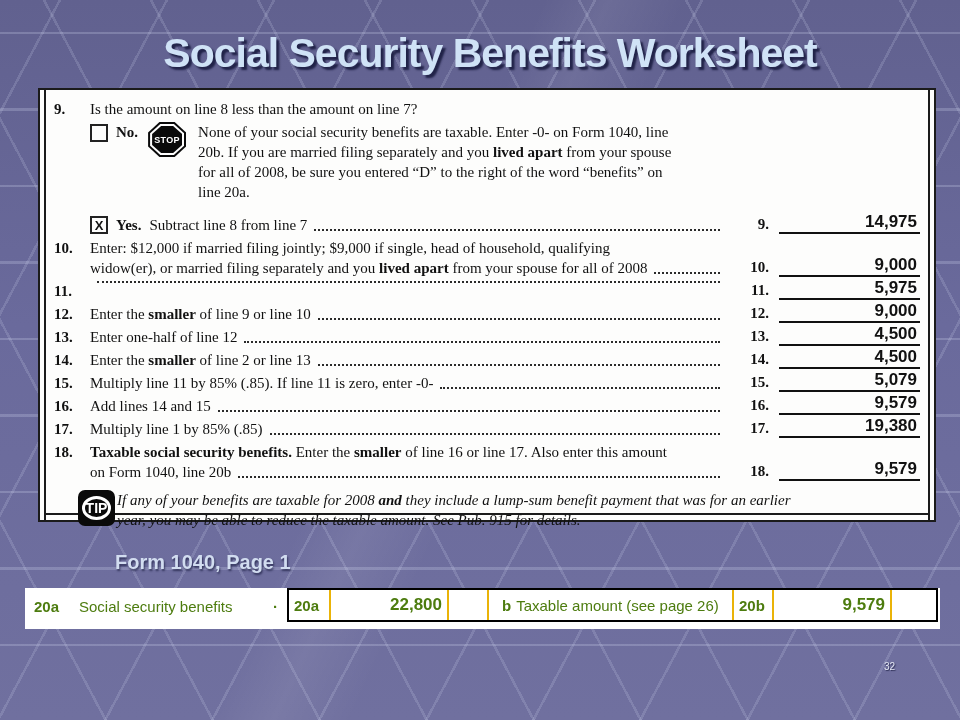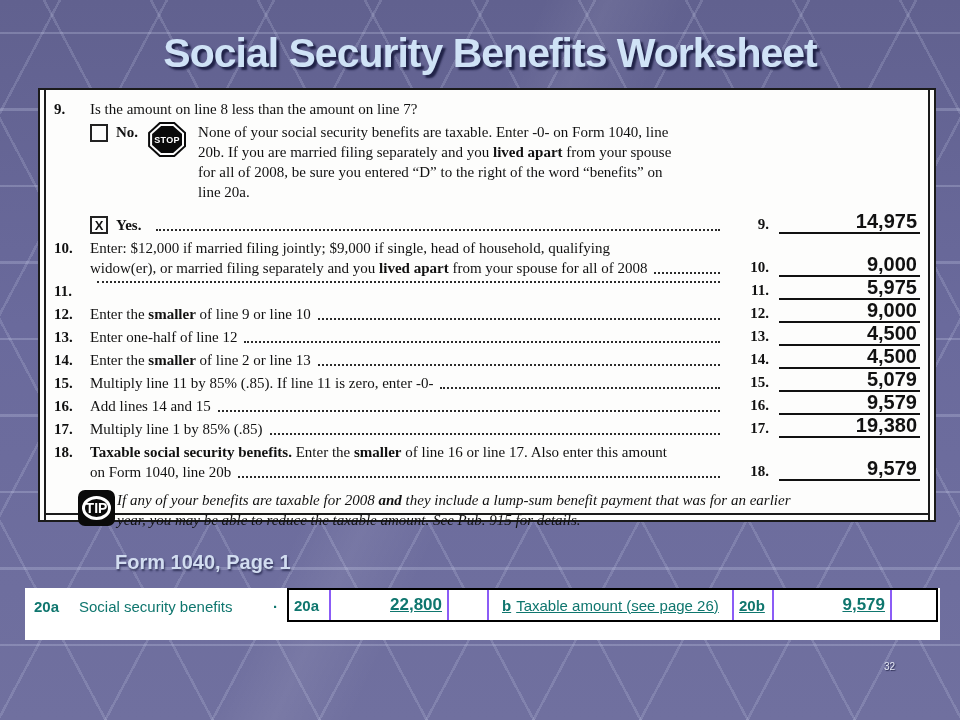--- a/index.html
+++ b/index.html
@@ -26,21 +26,21 @@
   .wcontent{position:absolute;left:14px;right:14px;top:6px;bottom:10px;font-size:15px;line-height:20px;}
   .wrow{position:relative;display:flex;align-items:stretch;margin-top:3px;}
   .wnum{width:36px;flex:0 0 36px;font-weight:bold;}
   .wmain{flex:1;display:flex;flex-direction:column;min-width:0;}
   .wline{white-space:nowrap;}
   .wline.last{display:flex;padding-right:196px;}
   .leader{flex:1;border-bottom:2px dotted #2a2a2a;margin:0 4px 4px 7px;min-width:10px;}
   .wright{position:absolute;right:0;bottom:1px;display:flex;align-items:flex-end;}
   .wrnum{font-weight:bold;margin-right:10px;}
   .wamt{display:inline-block;width:138px;text-align:right;font-family:"Liberation Sans",sans-serif;
-    font-weight:bold;font-size:20px;line-height:19px;border-bottom:2px solid #111;padding:0 3px 1px 0;}
+    font-weight:bold;font-size:17px;line-height:19px;border-bottom:2px solid #111;padding:0 3px 1px 0;}
   .bseg{font-weight:bold;}
   
   .noblock{display:flex;align-items:flex-start;margin:3px 0 10px 0;}
   .chk{flex:0 0 auto;width:14px;height:14px;border:2px solid #222;margin-top:2px;
     display:inline-flex;align-items:center;justify-content:center;
     font-family:"Liberation Sans",sans-serif;font-weight:bold;font-size:13px;line-height:13px;}
   .blabel{font-weight:bold;margin:0 8px;}
   .stopwrap{flex:0 0 auto;position:relative;width:38px;height:35px;margin:0 12px 0 2px;}
   .oct{position:absolute;clip-path:polygon(30% 0,70% 0,100% 30%,100% 70%,70% 100%,30% 100%,0 70%,0 30%);}
   .o1{inset:0;background:#0a0a0a;}
@@ -54,29 +54,29 @@
   
   .tiprow{display:flex;align-items:flex-start;margin:8px 0 0 24px;}
   .tipicon{flex:0 0 auto;position:relative;width:37px;height:36px;background:#0a0a0a;border-radius:7px;margin-right:2px;}
   .tipring{position:absolute;left:4px;top:6px;right:4px;bottom:6px;border:3px solid #fff;border-radius:50%;}
   .tiptxt{position:absolute;inset:0;display:flex;align-items:center;justify-content:center;
     color:#fff;font-family:"Liberation Sans",sans-serif;font-weight:bold;font-size:14px;}
   .tipbody{flex:1;font-style:italic;font-size:15px;line-height:20px;white-space:nowrap;}
   
   .f1040cap{position:absolute;left:115px;top:551px;font-family:"Liberation Sans",sans-serif;
     font-weight:bold;font-size:20px;color:#d2ddf0;text-shadow:1px 2px 2px rgba(25,28,64,.7);}
-  .strip{position:absolute;left:25px;top:588px;width:915px;height:52px;background:#fff;
-    font-family:"Liberation Sans",sans-serif;font-size:15px;color:#0f766e;}
+  .strip{position:absolute;left:25px;top:588px;width:915px;height:41px;background:#fff;
+    font-family:"Liberation Sans",sans-serif;font-size:15px;color:#4d7c0f;}
   .s20a{position:absolute;left:9px;top:10px;font-weight:bold;}
   .slabel{position:absolute;left:54px;top:10px;}
   .sdot{position:absolute;left:248px;top:6px;font-weight:bold;}
   .formbox{position:absolute;left:262px;top:0;width:651px;height:34px;border:2px solid #000;
     box-sizing:border-box;display:flex;align-items:stretch;}
   .fc{display:flex;align-items:center;box-sizing:border-box;}
-  .fc.vb{border-left:2px solid #8b5cf6;text-decoration:underline;}
+  .fc.vb{border-left:2px solid #eab308;}
   .fc-lab{flex:0 0 40px;font-weight:bold;padding-left:5px;}
   .fc-val{flex:0 0 118px;justify-content:flex-end;font-weight:bold;font-size:17px;padding-right:5px;}
   .fc-sm{flex:0 0 40px;}
   .fc-txt{flex:1;padding-left:13px;}
   .fc-sm2{flex:0 0 46px;}
   .bprefix{font-weight:bold;margin-right:5px;}
   
   .pagenum{position:absolute;left:884px;top:661px;width:30px;text-align:left;
     font-family:"Liberation Sans",sans-serif;font-size:10px;color:#e3e6f2;text-shadow:1px 1px 1px rgba(25,28,64,.8);}
 </style>
@@ -110,20 +110,21 @@
             <div class="noexp">
                 <div class="wline"><span>None of your social security benefits are taxable. Enter -0- on Form 1040, line</span></div>
                 <div class="wline"><span>20b. If you are married filing separately and you </span><span class="bseg ">lived apart</span><span> from your spouse</span></div>
                 <div class="wline"><span>for all of 2008, be sure you entered “D” to the right of the word “benefits” on</span></div>
                 <div class="wline"><span>line 20a.</span></div>
               </div>
           </div>
           <div class="yesline">
             <span class="chk">X</span>
             <span class="blabel">Yes.</span>
+            <span>Subtract line 8 from line 7</span>
             <span class="leader"></span>
           </div>
         </div>
         <div class="wright">
           <span class="wrnum">9.</span>
           <span class="wamt">14,975</span>
         </div>
       </div>
 
       <div>

